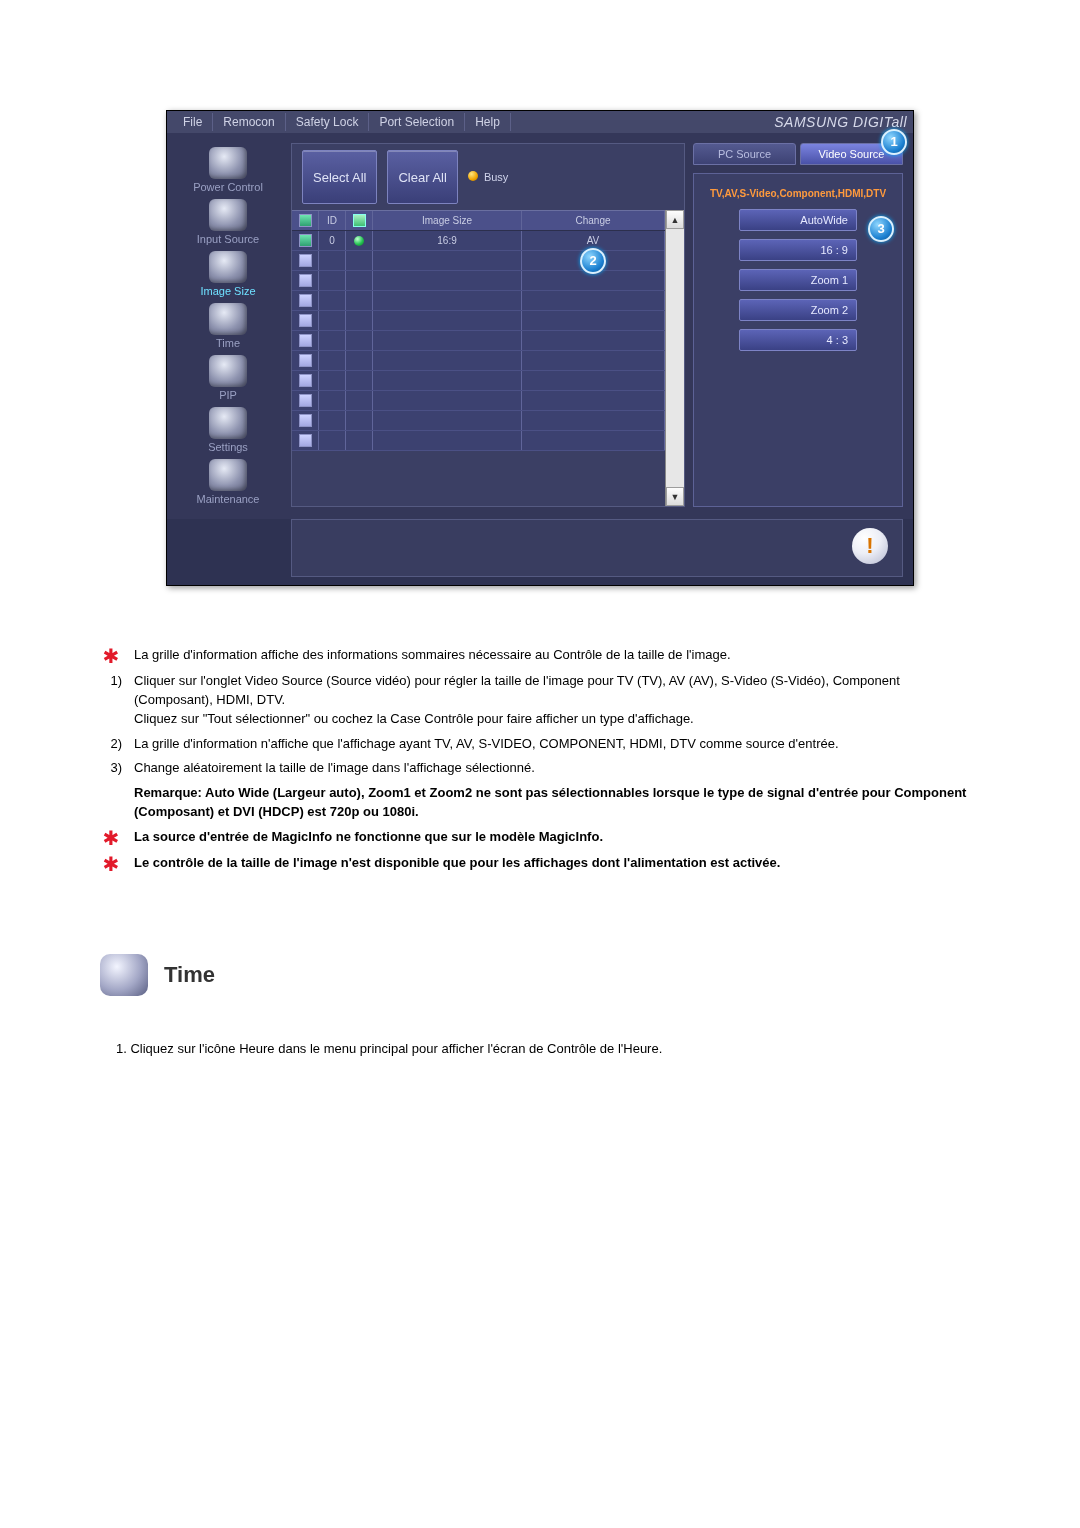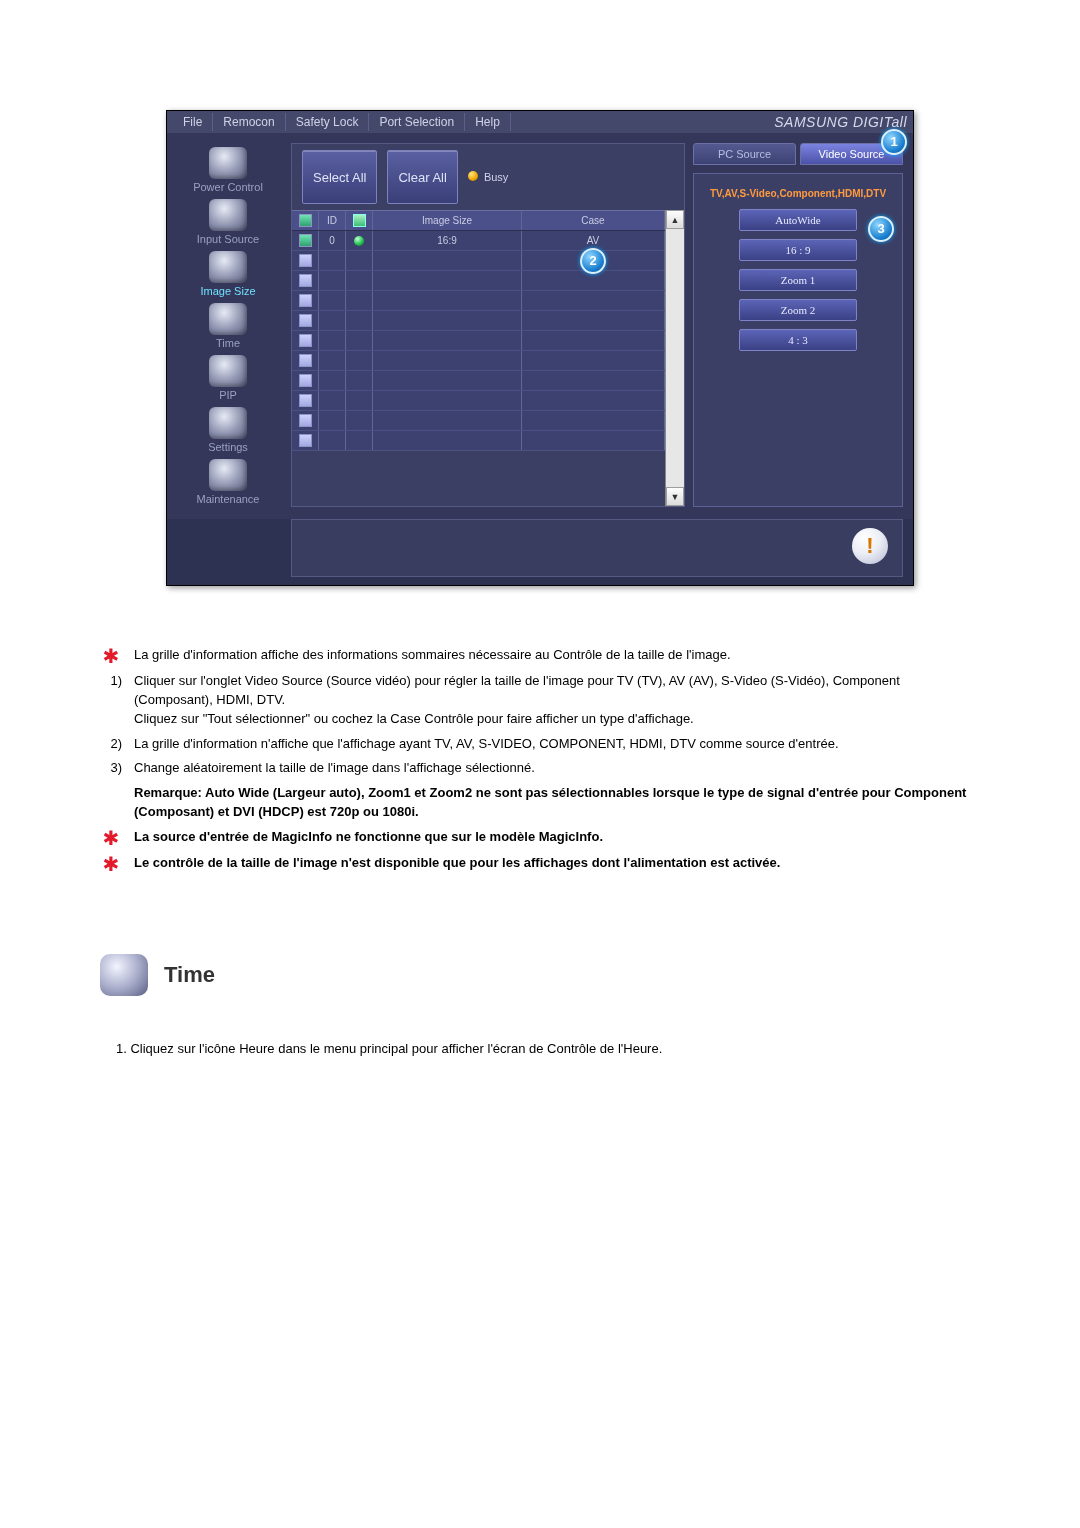--- a/index.html
+++ b/index.html
@@ -47,21 +47,21 @@
   .sbbtn{height:17px;background:linear-gradient(#fdfdfd,#dcdcdc);border:1px solid #9d9d9d;display:flex;align-items:center;justify-content:center;color:#333;font-size:9px;}
   .sbtrack{flex:1;background:#e7e7e7;}
   .callout{width:22px;height:22px;border-radius:50%;background:radial-gradient(circle at 35% 30%,#8fd7ff,#1a7fd0 65%,#0a4f8c);border:2px solid #d9f1ff;color:#fff;font:bold 13px/18px Arial;display:flex;align-items:center;justify-content:center;box-shadow:0 0 4px #0af;}
   
   .right{width:210px;display:flex;flex-direction:column;gap:8px;}
   .tabrow{display:flex;gap:4px;position:relative;}
   .tab{flex:1;text-align:center;padding:4px 0;font-size:11px;color:#b8bde0;background:linear-gradient(#545a90,#3d4274);border:1px solid #6b70a5;border-radius:3px 3px 0 0;cursor:pointer;}
   .tab.active{background:linear-gradient(#7b84e0,#4a52a8);color:#fff;}
   .panel{flex:1;border:1px solid #5d6296;background:#3b3f66;padding:14px 10px 10px;position:relative;}
   .plabel{color:#ff9a3d;font-size:10px;font-weight:bold;text-align:center;margin-bottom:10px;}
-  .optbtn{width:100px;margin:0 auto 8px auto;padding:4px 8px;font-size:11px;text-align:center;color:#e6e9ff;background:linear-gradient(#5c64b7,#3a4185);border:1px solid #7d83c6;border-radius:2px;cursor:pointer;font-family:Liberation Serif, serif;}
+  .optbtn{width:100px;margin:0 auto 8px auto;padding:4px 8px;font-size:11px;text-align:right;color:#e6e9ff;background:linear-gradient(#5c64b7,#3a4185);border:1px solid #7d83c6;border-radius:2px;cursor:pointer;}
   .panel .callout.c3{position:absolute;right:8px;top:42px;}
   
   .statusstrip{height:56px;background:#393d60;border:1px solid #555a82;margin:0 10px 8px 124px;position:relative;}
   .warn{position:absolute;right:14px;top:8px;width:36px;height:36px;border-radius:50%;background:radial-gradient(circle at 35% 28%,#ffffff,#eceef6 45%,#b4b8cf);display:flex;align-items:center;justify-content:center;}
   .warn::after{content:"!";color:#d97400;font:bold 22px Arial;}
   
   .doclist{margin:0 20px;}
   .row{display:flex;align-items:flex-start;gap:12px;margin:6px 0;line-height:1.45;}
   .num{width:22px;flex:none;text-align:right;}
   .star{width:22px;flex:none;color:#e21a2a;font-size:20px;line-height:1;text-align:center;}
@@ -140,21 +140,21 @@
           <div class="grid">
             <div class="ghead">
               <div class="gcell chk">
                   <div class="chkbox checked"></div>
                 </div>
               <div class="gcell id">ID</div>
               <div class="gcell lamp">
                   <div style="width:11px;height:11px;border:1px solid #8fe; background:linear-gradient(#a8f2c4,#3fbf74);"></div>
                 </div>
               <div class="gcell size">Image Size</div>
-              <div class="gcell input">Case</div>
+              <div class="gcell input">Change</div>
             </div>
 
             <div class="grow">
               <div class="gcell chk">
                   <div class="chkbox checked"></div>
                 </div>
               <div class="gcell id">0</div>
               <div class="gcell lamp">
                   <div class="dot-g"></div>
                 </div>

